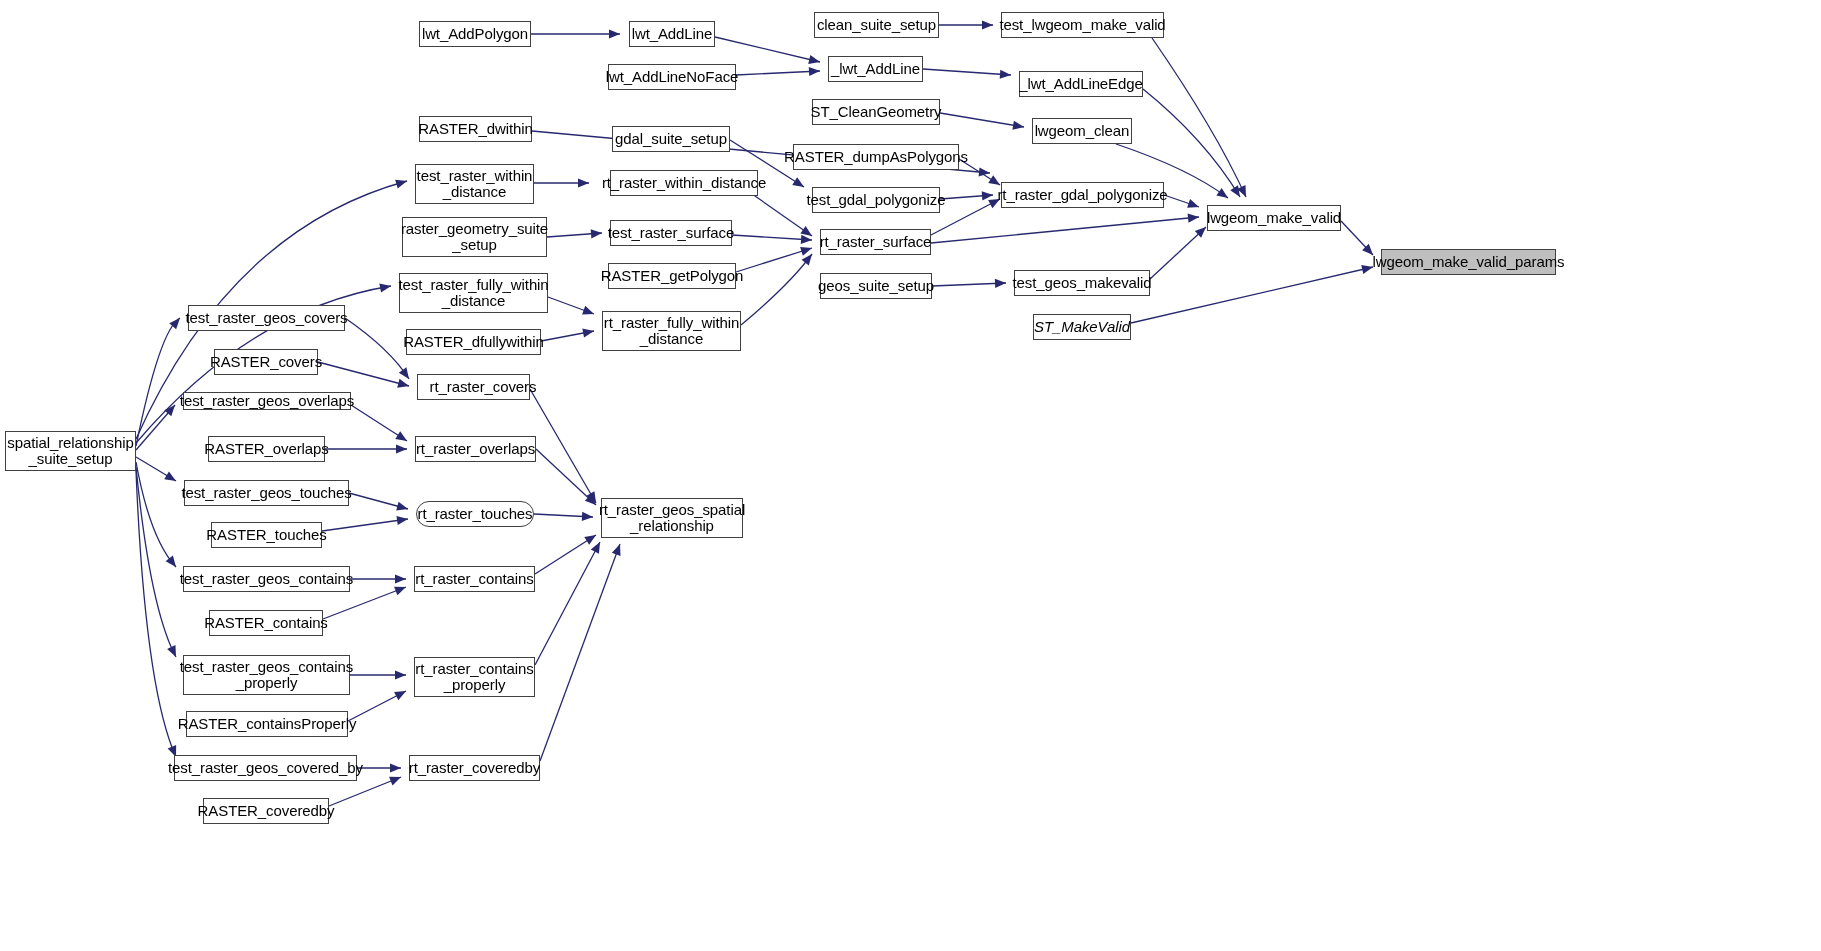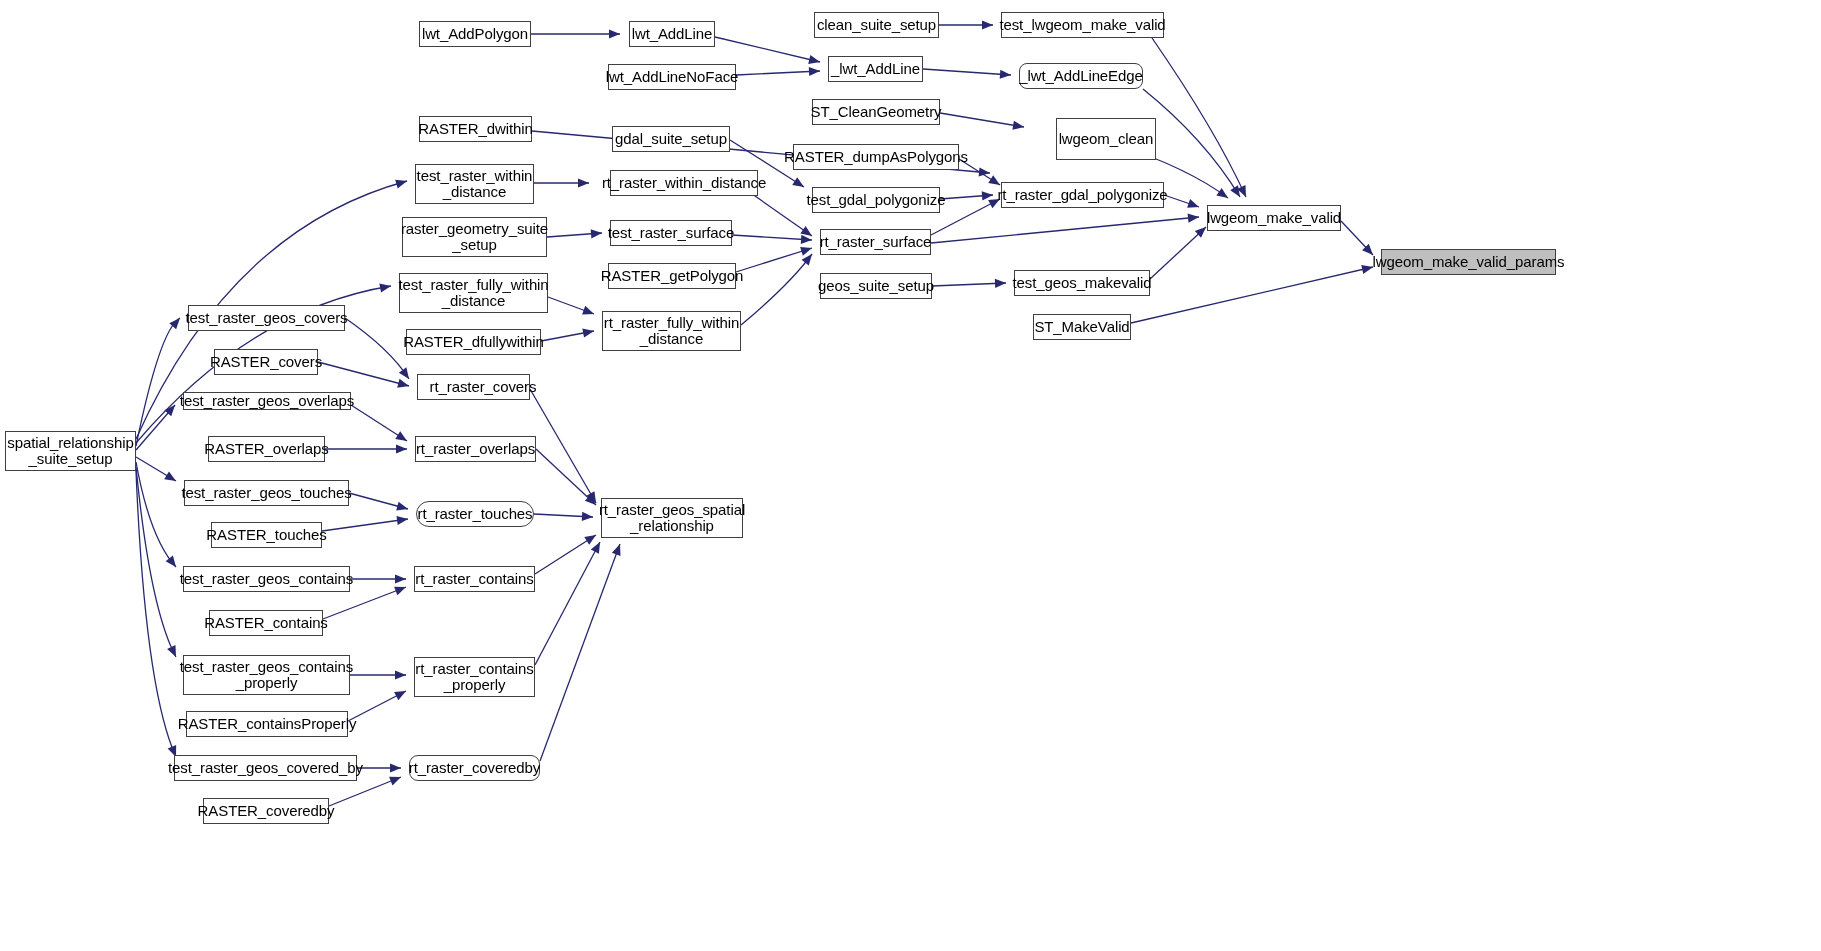--- a/index.html
+++ b/index.html
@@ -160,23 +160,23 @@
       <path d="M 540,752 L 620,535" stroke="#27286e" stroke-width="1.3" fill="none"></path>
       <polygon points="620,535 620.5110905261778,546.9121277055802 611.8790092454198,543.7298057918846" fill="#27286e"></polygon>
     </svg>
   <div id="nodes-layer">
       <div class="node" style="left: 419px; top: 12px; width: 112px; height: 26px;"><span class="node-label">lwt_AddPolygon</span></div>
       <div class="node" style="left: 629px; top: 12px; width: 86px; height: 26px;"><span class="node-label">lwt_AddLine</span></div>
       <div class="node" style="left: 814px; top: 3px; width: 125px; height: 26px;"><span class="node-label">clean_suite_setup</span></div>
       <div class="node" style="left: 1001px; top: 3px; width: 163px; height: 26px;"><span class="node-label">test_lwgeom_make_valid</span></div>
       <div class="node" style="left: 608px; top: 55px; width: 128px; height: 26px;"><span class="node-label">lwt_AddLineNoFace</span></div>
       <div class="node" style="left: 828px; top: 47px; width: 95px; height: 26px;"><span class="node-label">_lwt_AddLine</span></div>
-      <div class="node" style="left: 1019px; top: 54px; width: 124px; height: 26px; border-radius: 8px;"><span class="node-label">_lwt_AddLineEdge</span></div>
+      <div class="node" style="left: 1019px; top: 62px; width: 124px; height: 26px;"><span class="node-label">_lwt_AddLineEdge</span></div>
       <div class="node" style="left: 812px; top: 90px; width: 128px; height: 26px;"><span class="node-label">ST_CleanGeometry</span></div>
-      <div class="node" style="left: 1056px; top: 109px; width: 100px; height: 42px;"><span class="node-label">lwgeom_clean</span></div>
+      <div class="node" style="left: 1032px; top: 109px; width: 100px; height: 26px;"><span class="node-label">lwgeom_clean</span></div>
       <div class="node" style="left: 419px; top: 107px; width: 113px; height: 26px;"><span class="node-label">RASTER_dwithin</span></div>
       <div class="node" style="left: 612px; top: 117px; width: 118px; height: 26px;"><span class="node-label">gdal_suite_setup</span></div>
       <div class="node" style="left: 793px; top: 135px; width: 166px; height: 26px;"><span class="node-label">RASTER_dumpAsPolygons</span></div>
       <div class="node" style="left: 415px; top: 155px; width: 119px; height: 40px;"><span class="node-label">test_raster_within
 _distance</span></div>
       <div class="node" style="left: 610px; top: 161px; width: 148px; height: 26px;"><span class="node-label">rt_raster_within_distance</span></div>
       <div class="node" style="left: 812px; top: 178px; width: 128px; height: 26px;"><span class="node-label">test_gdal_polygonize</span></div>
       <div class="node" style="left: 1001px; top: 173px; width: 163px; height: 26px;"><span class="node-label">rt_raster_gdal_polygonize</span></div>
       <div class="node" style="left: 1207px; top: 196px; width: 134px; height: 26px;"><span class="node-label">lwgeom_make_valid</span></div>
       <div class="node" style="left: 402px; top: 208px; width: 145px; height: 40px;"><span class="node-label">raster_geometry_suite
@@ -185,21 +185,21 @@
       <div class="node" style="left: 820px; top: 220px; width: 111px; height: 26px;"><span class="node-label">rt_raster_surface</span></div>
       <div class="node highlight" style="left: 1381px; top: 240px; width: 175px; height: 26px;"><span class="node-label">lwgeom_make_valid_params</span></div>
       <div class="node" style="left: 608px; top: 254px; width: 128px; height: 26px;"><span class="node-label">RASTER_getPolygon</span></div>
       <div class="node" style="left: 1014px; top: 261px; width: 136px; height: 26px;"><span class="node-label">test_geos_makevalid</span></div>
       <div class="node" style="left: 399px; top: 264px; width: 149px; height: 40px;"><span class="node-label">test_raster_fully_within
 _distance</span></div>
       <div class="node" style="left: 820px; top: 264px; width: 112px; height: 26px;"><span class="node-label">geos_suite_setup</span></div>
       <div class="node" style="left: 188px; top: 296px; width: 157px; height: 26px;"><span class="node-label">test_raster_geos_covers</span></div>
       <div class="node" style="left: 602px; top: 302px; width: 139px; height: 40px;"><span class="node-label">rt_raster_fully_within
 _distance</span></div>
-      <div class="node" style="left: 1033px; top: 305px; width: 98px; height: 26px;"><span class="node-label">ST_MakeValid</span></div>
+      <div class="node" style="left: 1033px; top: 305px; width: 98px; height: 26px; font-style: italic;"><span class="node-label">ST_MakeValid</span></div>
       <div class="node" style="left: 406px; top: 320px; width: 135px; height: 26px;"><span class="node-label">RASTER_dfullywithin</span></div>
       <div class="node" style="left: 214px; top: 340px; width: 104px; height: 26px;"><span class="node-label">RASTER_covers</span></div>
       <div class="node" style="left: 417px; top: 365px; width: 113px; height: 26px; padding-left: 19px;"><span class="node-label">rt_raster_covers</span></div>
       <div class="node" style="left: 183px; top: 383px; width: 168px; height: 18px;"><span class="node-label">test_raster_geos_overlaps</span></div>
       <div class="node" style="left: 5px; top: 422px; width: 131px; height: 40px;"><span class="node-label">spatial_relationship
 _suite_setup</span></div>
       <div class="node" style="left: 208px; top: 427px; width: 117px; height: 26px;"><span class="node-label">RASTER_overlaps</span></div>
       <div class="node" style="left: 415px; top: 427px; width: 121px; height: 26px;"><span class="node-label">rt_raster_overlaps</span></div>
       <div class="node" style="left: 184px; top: 471px; width: 165px; height: 26px;"><span class="node-label">test_raster_geos_touches</span></div>
       <div class="node" style="left: 416px; top: 492px; width: 118px; height: 26px; border-radius: 13px;"><span class="node-label">rt_raster_touches</span></div>
@@ -208,16 +208,16 @@
       <div class="node" style="left: 211px; top: 513px; width: 111px; height: 26px;"><span class="node-label">RASTER_touches</span></div>
       <div class="node" style="left: 183px; top: 557px; width: 167px; height: 26px;"><span class="node-label">test_raster_geos_contains</span></div>
       <div class="node" style="left: 414px; top: 557px; width: 121px; height: 26px;"><span class="node-label">rt_raster_contains</span></div>
       <div class="node" style="left: 209px; top: 601px; width: 114px; height: 26px;"><span class="node-label">RASTER_contains</span></div>
       <div class="node" style="left: 183px; top: 646px; width: 167px; height: 40px;"><span class="node-label">test_raster_geos_contains
 _properly</span></div>
       <div class="node" style="left: 414px; top: 648px; width: 121px; height: 40px;"><span class="node-label">rt_raster_contains
 _properly</span></div>
       <div class="node" style="left: 186px; top: 702px; width: 162px; height: 26px;"><span class="node-label">RASTER_containsProperly</span></div>
       <div class="node" style="left: 174px; top: 746px; width: 183px; height: 26px; text-align: right;"><span class="node-label">test_raster_geos_covered_by</span></div>
-      <div class="node" style="left: 409px; top: 746px; width: 131px; height: 26px; border-radius: 9px;"><span class="node-label">rt_raster_coveredby</span></div>
+      <div class="node" style="left: 409px; top: 746px; width: 131px; height: 26px;"><span class="node-label">rt_raster_coveredby</span></div>
       <div class="node" style="left: 203px; top: 789px; width: 126px; height: 26px;"><span class="node-label">RASTER_coveredby</span></div>
     </div>
 </div>
 
 </body></html>

